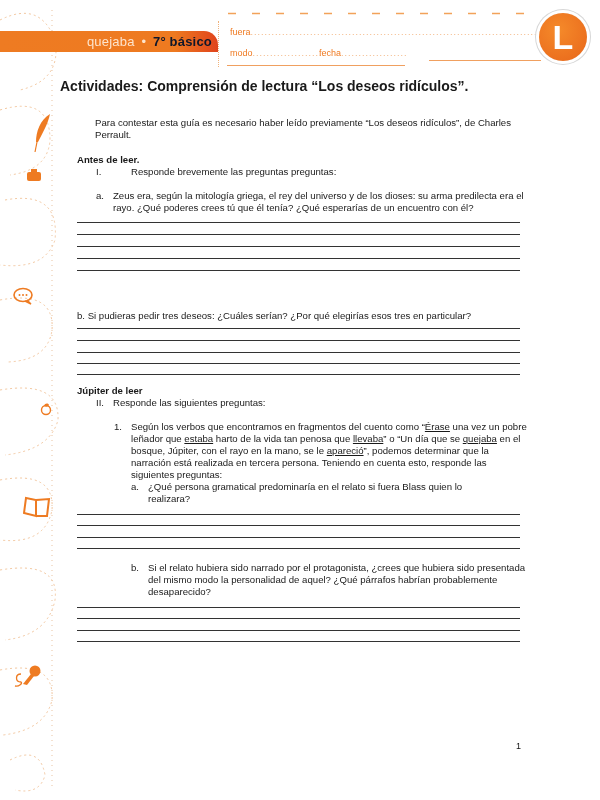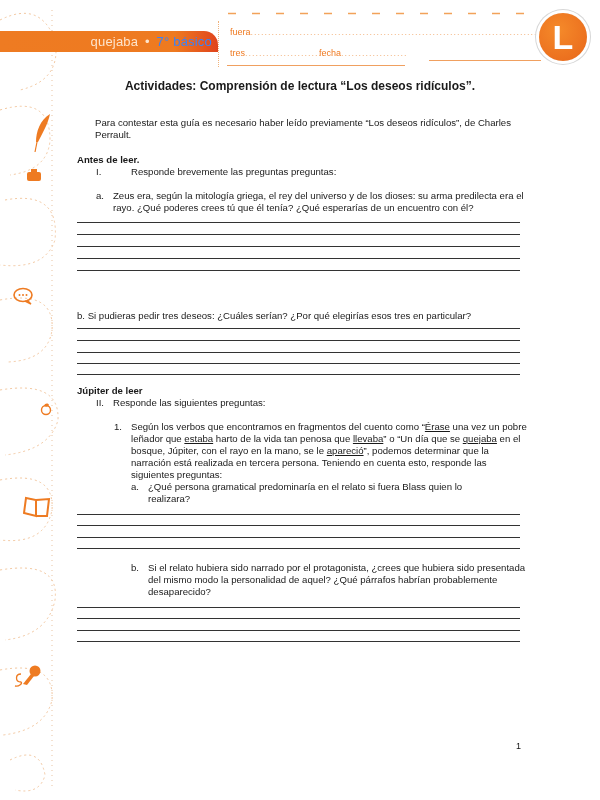--- a/index.html
+++ b/index.html
@@ -7,35 +7,35 @@
          font-family:"Liberation Sans", sans-serif; color:#111; }
   .abs { position:absolute; }
   
   .side-deco { left:0; top:0; width:72px; height:800px; }
   
   .band { left:0; top:31px; width:218px; height:21px;
           background:linear-gradient(90deg,#ee7b22 0%,#ee7a20 80%,#e0441c 100%);
           border-top-right-radius:14px; }
   .band-text { left:72px; top:31px; width:140px; height:21px; line-height:21px;
                color:#fde4cc; font-size:13px; text-align:right; letter-spacing:0.2px; }
-  .band-text b { color:#3b82f6; font-weight:normal;margin-top:40px; }
+  .band-text b { color:#0f172a; font-weight:bold;margin-top:40px; }
   .dash-row { left:228px; top:12px; width:300px; height:3px; }
   .form-box { left:218px; top:21px; width:318px; height:46px;
               border-left:1px dotted #f0b27a; }
   .form-line { font-size:9px; color:#ef7b23; }
   .form-dots { color:#f2b07a; letter-spacing:1px; }
   .form-under { height:1px; background:#f0a060; }
   .logo { left:539px; top:13px; width:48px; height:48px; border-radius:50%;
           background:radial-gradient(circle at 40% 35%,#f58a2a,#e8661a);
           box-shadow:0 0 0 3px #fff, 0 0 0 4px #d7d7d7; }
   .logo span { position:absolute; left:0; top:0; width:48px; line-height:48px; text-align:center;
                color:#fff; font-weight:bold; font-size:34px; }
   
   .txt { font-size:9.6px; line-height:12px; color:#1a1a1a; }
-  .title { left:60px; width:480px; top:80px; text-align:center; font-weight:bold; font-size:12px; }
+  .title { left:60px; width:480px; top:80px; font-weight:bold; font-size:14px; }
   .bold { font-weight:bold; }
   .u { text-decoration:underline; }
   .rule { position:absolute; left:77px; width:443px; height:1px; background:#333; }
   .pagenum { left:516px; top:741px; font-size:9px; }
 </style>
 </head>
 <body>
 
 <svg class="abs side-deco" viewBox="0 0 72 800">
   <g fill="none" stroke="#f3c79f" stroke-width="1" stroke-dasharray="2 3">
@@ -92,21 +92,21 @@
 
 <svg class="abs dash-row" viewBox="0 0 300 3">
   <line x1="0" y1="1.5" x2="300" y2="1.5" stroke="#f2a25a" stroke-width="1.5" stroke-dasharray="8 16"></line>
 </svg>
 
 <div class="abs form-box">
   <div class="abs form-line" style="left:11px;top:6px;width:310px;white-space:nowrap;overflow:hidden">
     <span>fuera</span><span class="form-dots">..................................................................................................</span>
   </div>
   <div class="abs form-line" style="left:11px;top:27px;width:95px;white-space:nowrap;overflow:hidden">
-    <span>tres</span><span class="form-dots">.........................</span>
+    <span>modo</span><span class="form-dots">.........................</span>
   </div>
   <div class="abs form-line" style="left:100px;top:27px;width:100px;white-space:nowrap;overflow:hidden">
     <span>fecha</span><span class="form-dots">...................</span>
   </div>
   <div class="abs form-under" style="left:8px;top:44px;width:178px"></div>
   <div class="abs form-under" style="left:210px;top:39px;width:112px"></div>
 </div>
 
 <div class="abs logo">
   <span>L</span>

